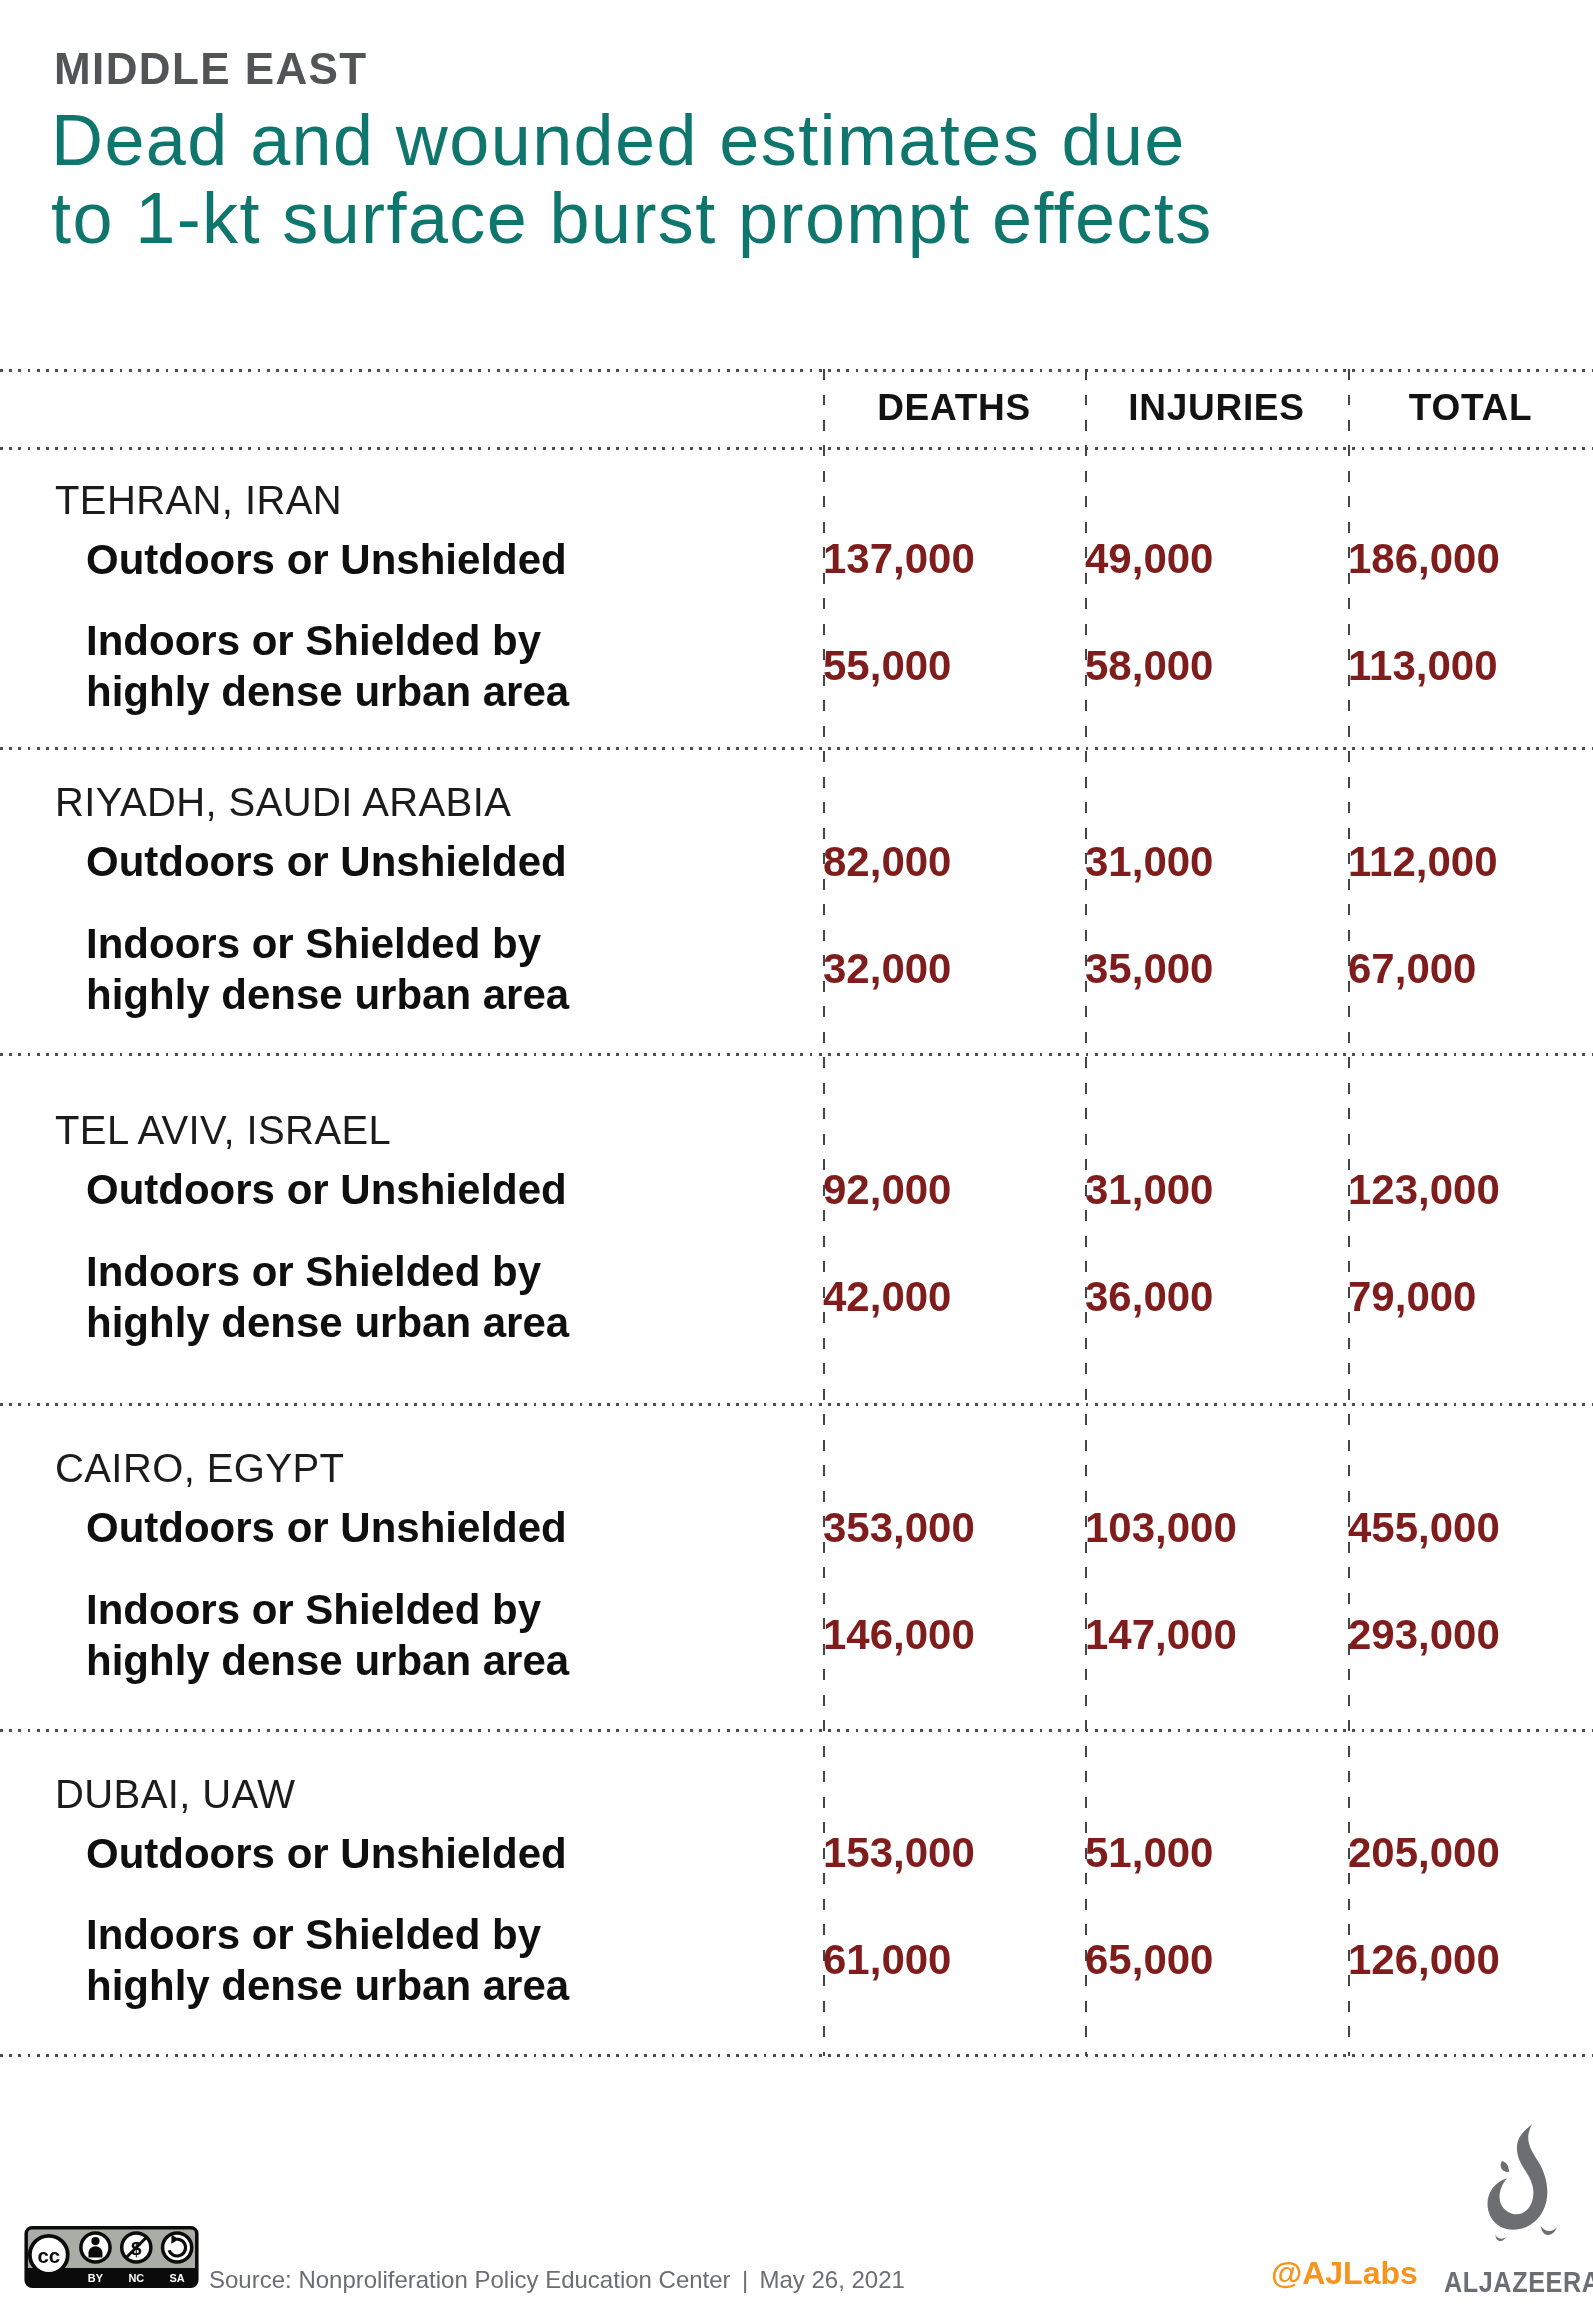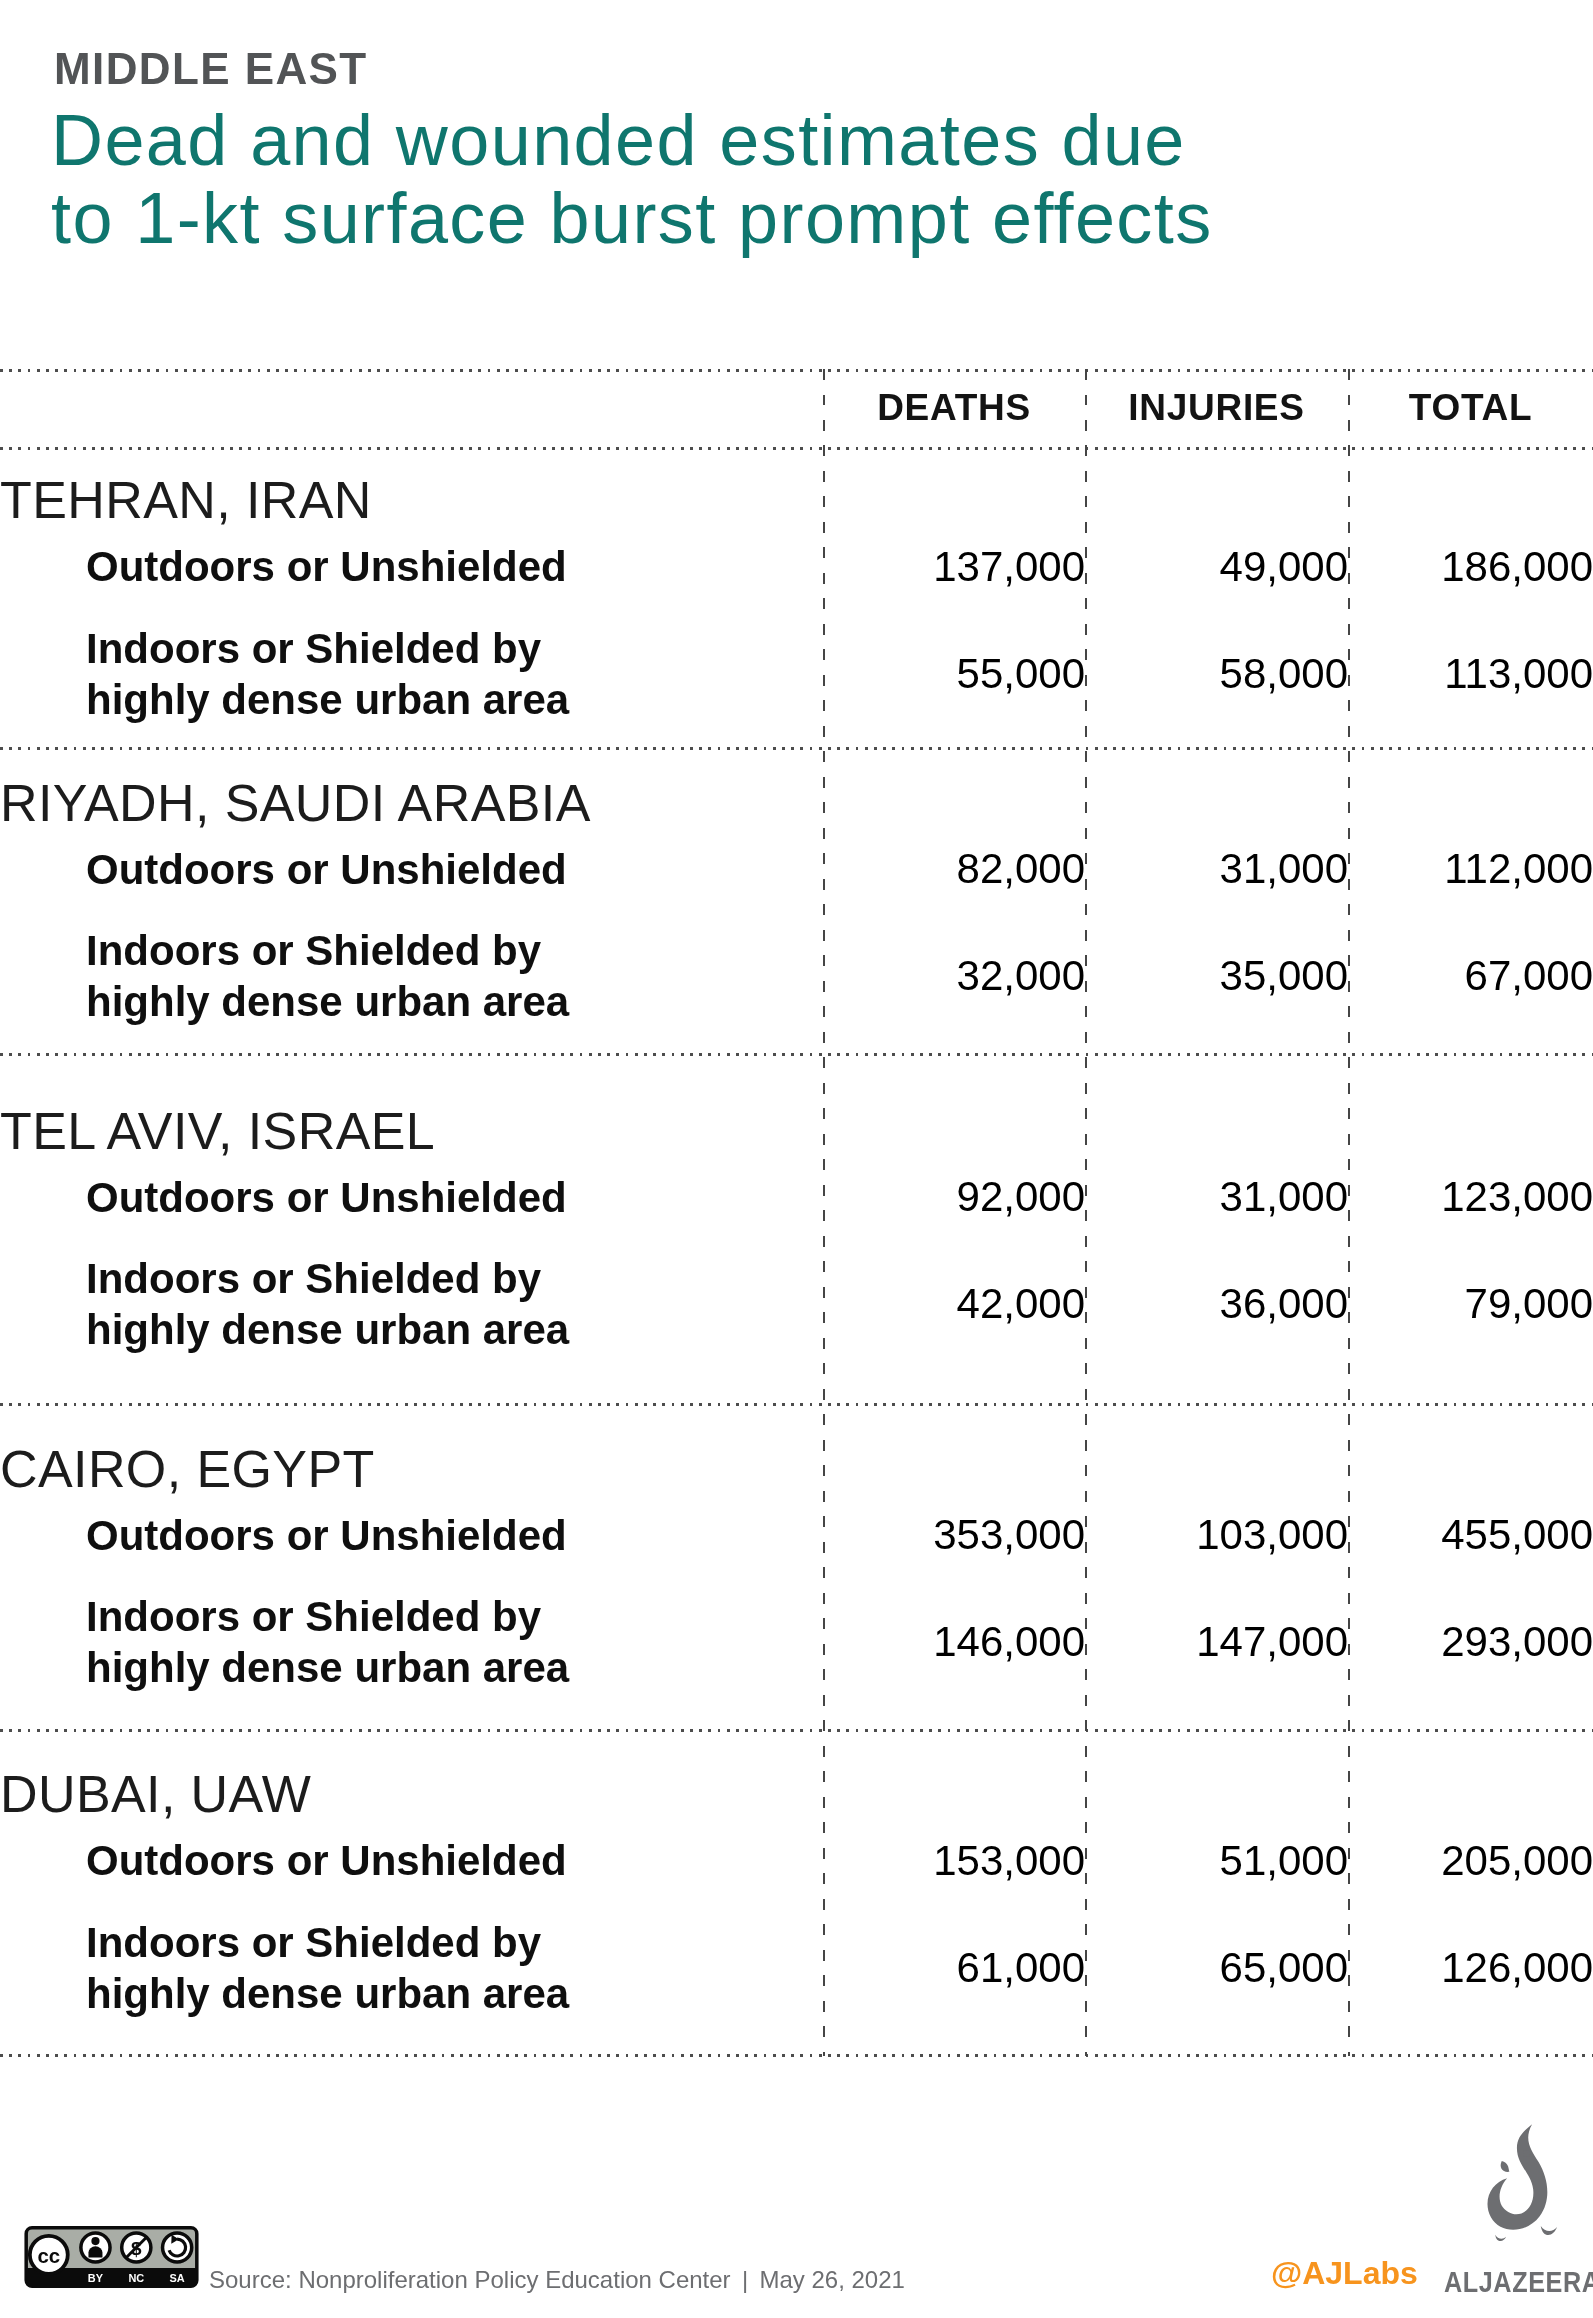--- a/index.html
+++ b/index.html
@@ -38,31 +38,31 @@
   .col-head{
     text-align:center;font-size:37px;font-weight:700;color:#131313;letter-spacing:0.7px;
   }
 
   
   .block{
     position:absolute;left:0;width:1593px;
     display:flex;flex-direction:column;justify-content:center;
   }
   .city-name{
-    font-size:52px;font-weight:400;color:#1c1c1c;
+    padding-left:55px;font-size:40px;font-weight:400;color:#1c1c1c;
     letter-spacing:0.4px;margin-bottom:11.3px;
   }
   .data-row{display:flex;align-items:center;}
   .data-row.outdoors{margin-bottom:30px;}
   .row-label{
     width:823px;box-sizing:border-box;padding-left:86px;
     font-size:42px;font-weight:700;color:#0f0f0f;line-height:1.22;
   }
   .val{
-    text-align:right;font-size:42px;font-weight:400;color:#000000;
+    text-align:left;font-size:42px;font-weight:700;color:#7f1d1d;
   }
 
   
   .cc-badge{position:absolute;left:24px;top:2225px;}
   .source-line{
     position:absolute;left:209px;top:2266px;
     font-size:24px;color:#6d6e71;white-space:nowrap;
   }
   .source-divider{padding:0 11.3px;}
   .credit{

